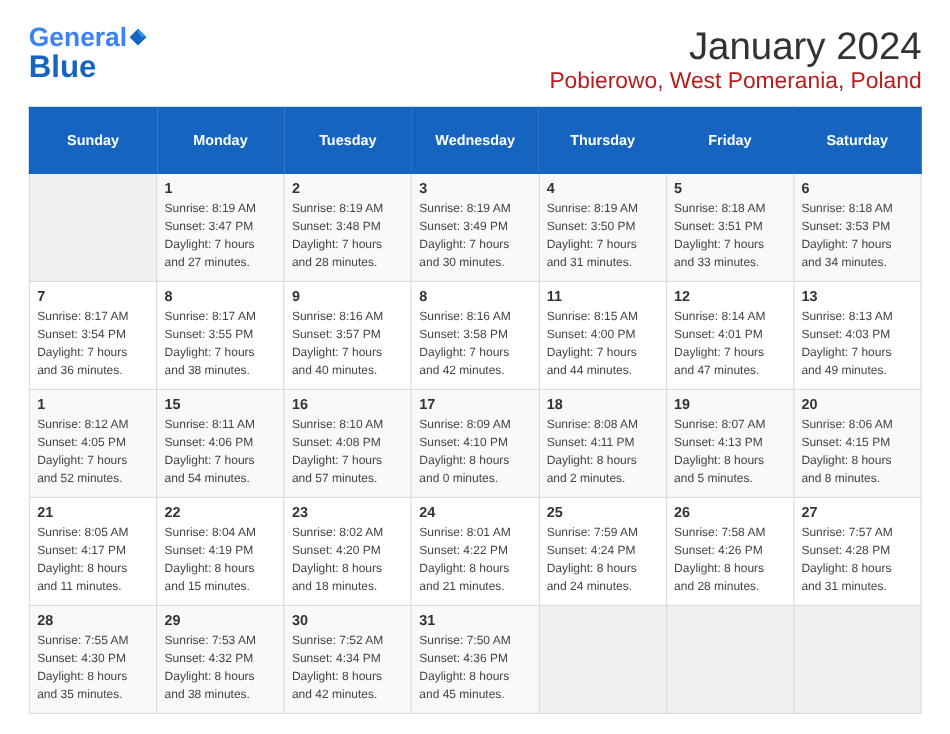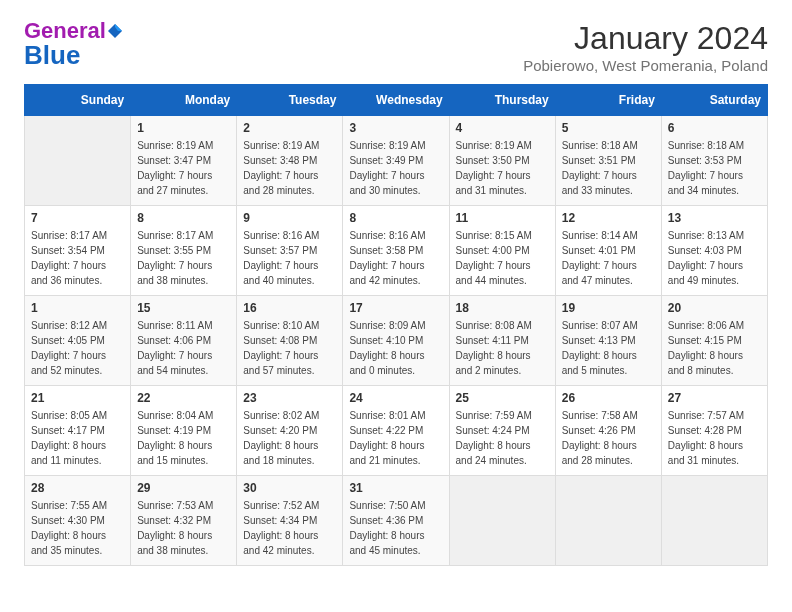--- a/index.html
+++ b/index.html
@@ -17,21 +17,21 @@
       margin-bottom: 10px;
     }
     .logo {
       display: flex;
       flex-direction: column;
       align-items: flex-start;
     }
     .logo-general {
       font-size: 22px;
       font-weight: bold;
-      color: #a21caf;
+      color: #3b82f6;
       line-height: 1;
     }
     .logo-blue {
       font-size: 26px;
       font-weight: bold;
       color: #1565c0;
       line-height: 1;
     }
     .logo-top {
       display: flex;
@@ -39,35 +39,35 @@
     }
     .title-area {
       text-align: right;
     }
     .month-title {
       font-size: 32px;
       font-weight: normal;
       color: #333;
     }
     .location-title {
-      font-size: 15px;
-      color: #737373;
+      font-size: 19px;
+      color: #b91c1c;
     }
     table {
       width: 100%;
       border-collapse: collapse;
       font-size: 10.5px;
     }
     thead tr {
       background-color: #1565c0;
       color: #fff;
     }
     thead th {
-      padding: 8px 6px;
-      text-align: right;
+      padding: 20px 6px;
+      text-align: center;
       font-weight: bold;
       font-size: 12px;
       border: 1px solid #1565c0;
     }
     tbody tr {
       border-bottom: 1px solid #ccc;
     }
     tbody tr:nth-child(odd) {
       background-color: #f9f9f9;
     }

